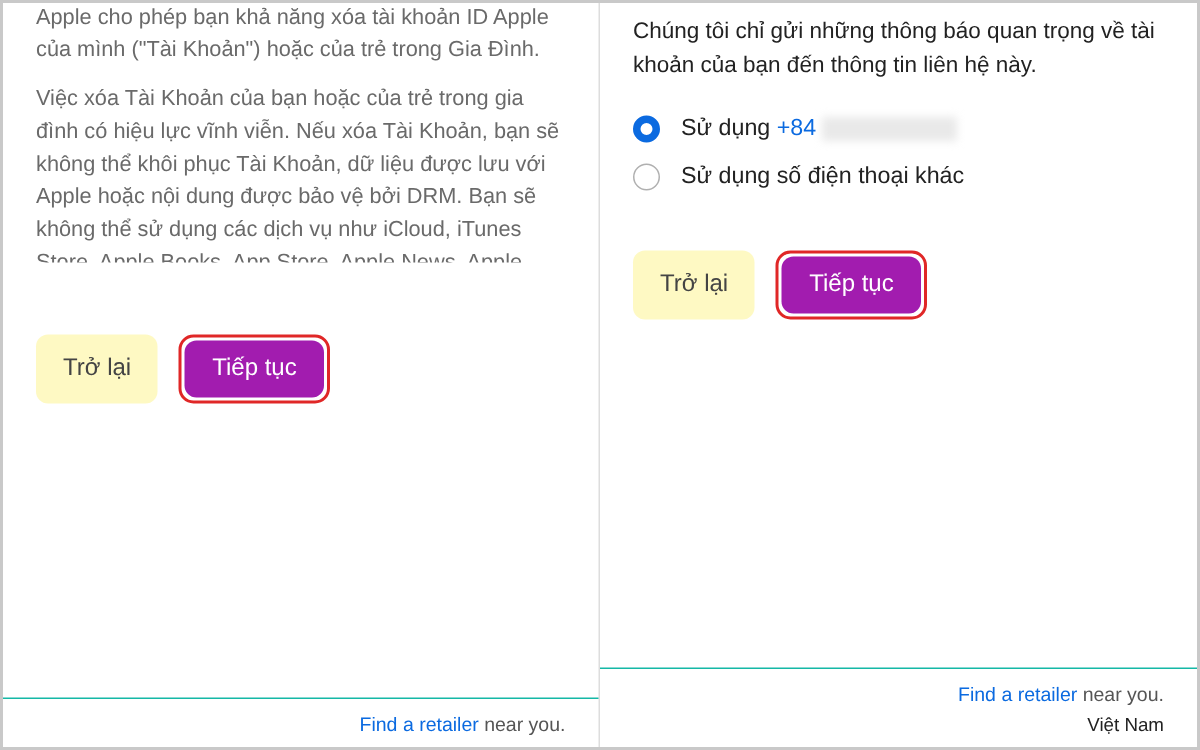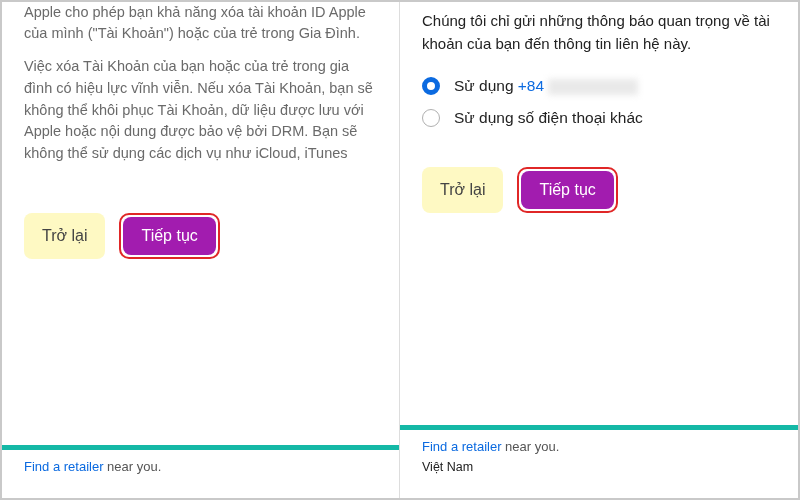--- a/index.html
+++ b/index.html
@@ -58,23 +58,24 @@
       background: #a21caf;
       color: #fff;
     }
     .continue-highlight {
       border: 2.5px solid #e02727;
       border-radius: 10px;
       padding: 2px;
       display: inline-block;
     }
     .bottom-bar {
-      border-top: 5px solid #14b8a6;
-      padding: 9px 22px 24px 22px;
+      border-top: 1px solid #14b8a6;
+      padding: 9px 22px 8px 22px;
       font-size: 13px;
+      text-align: right;
     }
     .retailer-link {
       color: #0b6ae0;
       text-decoration: none;
     }
     .retailer-text { color: #555; }
     .bottom-sub {
       font-size: 12.5px;
       color: #222;
       margin-top: 6px;

